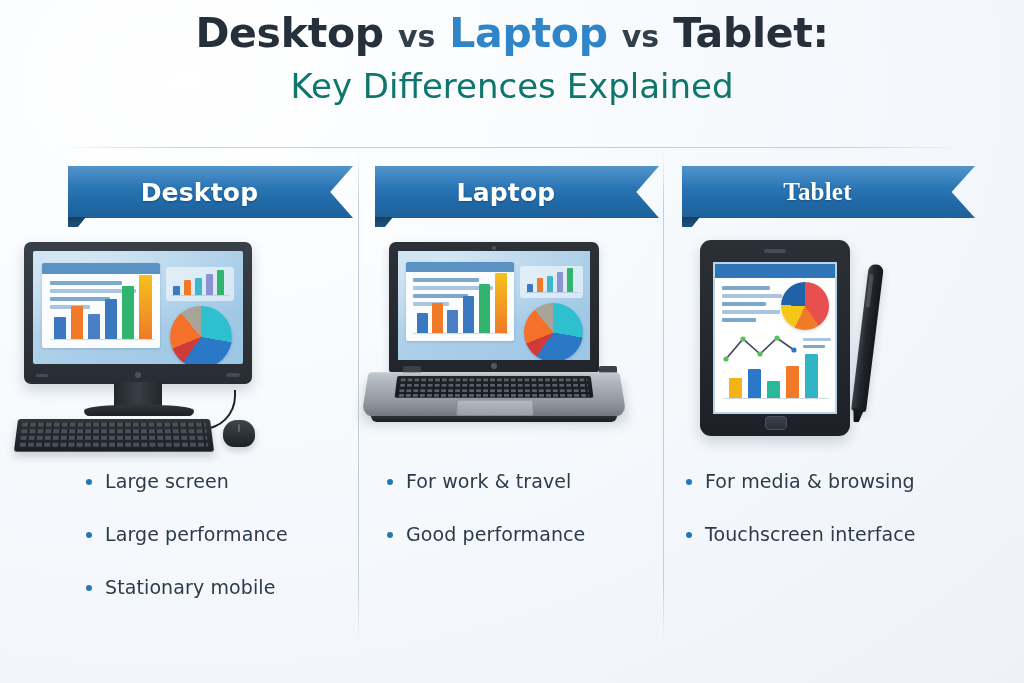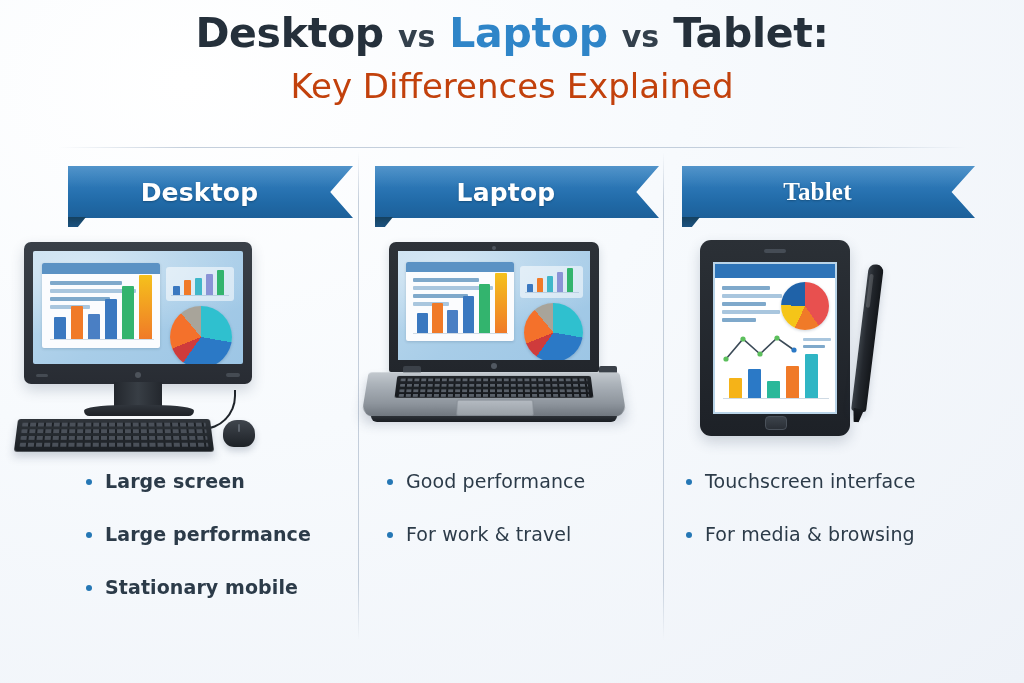--- a/index.html
+++ b/index.html
@@ -17,21 +17,21 @@
   .title-line1 {
     font-size:41px; font-weight:bold; letter-spacing:-0.3px;
     color:#25303b; line-height:1.18; white-space:nowrap;
   }
   .title-line1 .vs {
     font-size:30px; font-weight:bold; color:#33404c; letter-spacing:0;
   }
   .title-line1 .accent { color:#2f85c8; }
   .title-line2 {
     margin-top:9px;
-    font-size:34px; font-weight:normal; color:#c2410c; line-height:1.2;
+    font-size:34px; font-weight:normal; color:#0f766e; line-height:1.2;
   }
 
   
   .hr {
     position:absolute; left:58px; right:58px; top:147px; height:1px;
     background:linear-gradient(to right, rgba(190,202,216,0) 0%, rgba(186,199,214,.85) 14%, rgba(186,199,214,.85) 86%, rgba(190,202,216,0) 100%);
   }
   .vdiv {
     position:absolute; top:152px; height:488px; width:1px;
     background:linear-gradient(to bottom, rgba(196,206,219,0) 0%, rgba(190,201,215,.9) 10%, rgba(190,201,215,.9) 88%, rgba(196,206,219,0) 100%);
@@ -170,21 +170,21 @@
     transform:rotate(7deg);
     box-shadow:0 4px 9px rgba(40,60,85,.20); }
   .stylus:before { content:""; position:absolute; left:2px; top:10px; width:4px; height:34px;
     background:rgba(255,255,255,.16); border-radius:3px; }
   .stylus:after { content:""; position:absolute; left:2px; bottom:-11px; width:11px; height:14px;
     background:linear-gradient(to bottom,#1a1d22,#0e1013);
     clip-path:polygon(0 0, 100% 0, 62% 100%, 18% 100%); }
 
   
   .bullets { position:absolute; top:318px; left:0; right:0; }
-  .bullets.d { padding-left:78px;font-weight:bold; }
+  .bullets.d { padding-left:78px; }
   .bullets.l { padding-left:28px; }
   .bullets.t { padding-left:22px; }
   .bullet { display:flex; align-items:flex-start; margin-bottom:29px; }
   .dot { width:6px; height:6px; border-radius:50%; background:#2577b5;
          margin-top:9px; margin-right:13px; flex:none; }
   .btxt { font-size:19px; color:#2c3b49; line-height:1.25; letter-spacing:.1px; }
 </style>
 </head>
 <body>
 
@@ -343,25 +343,25 @@
           <div class="krow" style="top:20px;"></div>
         </div>
         <div class="lt-pad"></div>
       </div>
       <div class="lt-foot"></div>
     </div>
 
     <div class="bullets l">
       <div class="bullet">
         <div class="dot"></div>
+        <div class="btxt">For work &amp; travel</div>
+      </div>
+      <div class="bullet">
+        <div class="dot"></div>
         <div class="btxt">Good performance</div>
-      </div>
-      <div class="bullet">
-        <div class="dot"></div>
-        <div class="btxt">For work &amp; travel</div>
       </div>
     </div>
   </div>
 
   <div class="col tablet">
 
     <div class="ribbon r3">
       <div class="body"></div>
       <div class="gloss"></div>
       <div class="tail"></div>
@@ -408,22 +408,22 @@
         </div>
         <div class="tb-home"></div>
       </div>
 
       <div class="stylus"></div>
     </div>
 
     <div class="bullets t">
       <div class="bullet">
         <div class="dot"></div>
+        <div class="btxt">For media &amp; browsing</div>
+      </div>
+      <div class="bullet">
+        <div class="dot"></div>
         <div class="btxt">Touchscreen interface</div>
       </div>
-      <div class="bullet">
-        <div class="dot"></div>
-        <div class="btxt">For media &amp; browsing</div>
-      </div>
     </div>
   </div>
 
 </div>
 
 </body></html>

